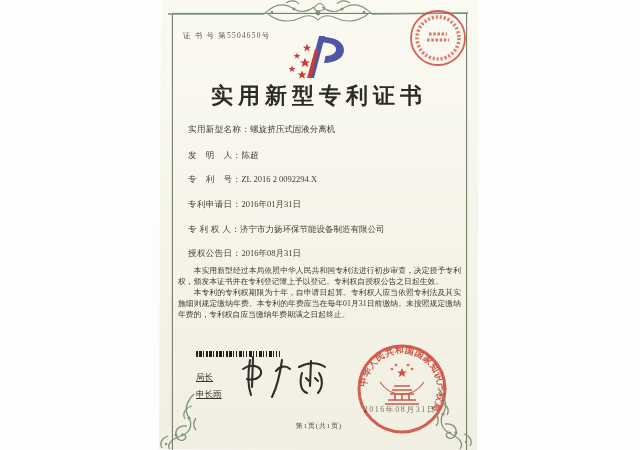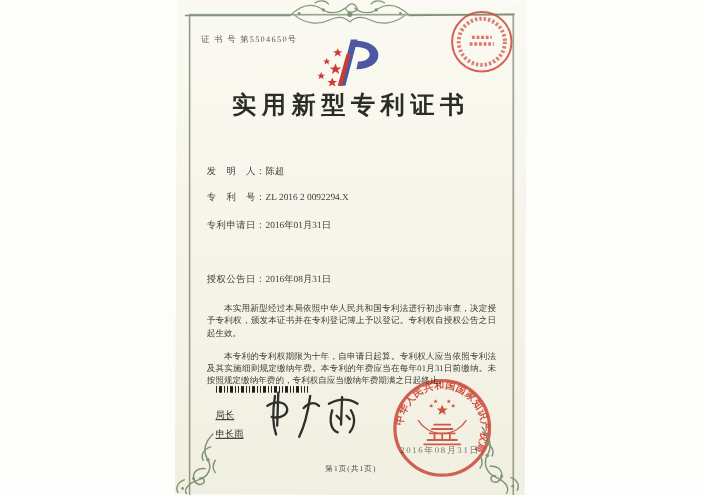--- a/index.html
+++ b/index.html
@@ -12,21 +12,21 @@
   .frame{position:absolute;left:172px;top:13px;width:293px;height:442px;
          border:1.5px solid #76826e;box-shadow:0 0 0 1px rgba(190,200,180,.35);}
   .certno{position:absolute;left:183px;top:31px;font-size:7.5px;color:#5a5a50;
           letter-spacing:1.2px;white-space:nowrap;}
   .title{position:absolute;left:172px;top:81px;width:294px;text-align:center;
          font-size:22px;font-weight:700;color:#2c2c27;letter-spacing:5px;white-space:nowrap;}
   .fieldrow{position:absolute;left:188px;font-size:8.5px;color:#3e3e36;white-space:nowrap;}
   .fieldrow .lab{letter-spacing:.4px;}
   .bodytext{position:absolute;left:178px;top:266px;width:283px;
             font-size:7.8px;line-height:10.9px;color:#3c3c33;text-align:justify;}
-  .bodytext p{margin:10px;text-indent:2em;}
+  .bodytext p{margin:0;text-indent:2em;}
   .barcode{position:absolute;left:196px;top:351px;width:84px;height:6px;
            background:repeating-linear-gradient(90deg,#20201e 0 1.5px,transparent 1.5px 3px,
              #20201e 3px 5.6px,transparent 5.6px 7.4px,#20201e 7.4px 8.4px,transparent 8.4px 10px);}
   .officer{position:absolute;left:196px;top:369px;font-size:8.5px;color:#33332c;line-height:17px;text-decoration:underline;}
   .sig{position:absolute;left:236px;top:354px;}
   .sealwrap{position:absolute;left:350px;top:342px;mix-blend-mode:multiply;}
   .sealdate{position:absolute;left:346px;top:404px;width:108px;text-align:center;
             font-size:8px;letter-spacing:1.5px;color:#737863;white-space:nowrap;}
   .pagefoot{position:absolute;left:172px;top:421px;width:294px;text-align:center;
             font-size:6.8px;color:#46463d;letter-spacing:1px;}
@@ -89,23 +89,25 @@
     <circle cx="32" cy="32" r="27" fill="none" stroke="#d0463c" stroke-width="1.8"></circle>
     <circle cx="32" cy="32" r="21" fill="none" stroke="#d0463c" stroke-width="3.6" stroke-dasharray="2.2,1.8" opacity=".8"></circle>
     <g stroke="#d0463c" stroke-width="3" stroke-dasharray="2.6,1.6" opacity=".85">
       <path d="M23,28 h18"></path>
         <path d="M21,34 h22"></path>
     </g>
   </svg>
 
   <div class="title">实用新型专利证书</div>
 
+  <div class="fieldrow" style="top:124px"><span class="lab">实用新型名称：</span><span>螺旋挤压式固液分离机</span></div>
   <div class="fieldrow" style="top:150px"><span class="lab">发　明　人：</span><span>陈超</span></div>
   <div class="fieldrow" style="top:174px"><span class="lab">专　利　号：</span><span>ZL 2016 2 0092294.X</span></div>
   <div class="fieldrow" style="top:199px"><span class="lab">专利申请日：</span><span>2016年01月31日</span></div>
+  <div class="fieldrow" style="top:224px"><span class="lab">专 利 权 人：</span><span>济宁市力扬环保节能设备制造有限公司</span></div>
   <div class="fieldrow" style="top:248px"><span class="lab">授权公告日：</span><span>2016年08月31日</span></div>
 
   <div class="bodytext">
     <p>本实用新型经过本局依照中华人民共和国专利法进行初步审查，决定授予专利权，颁发本证书并在专利登记簿上予以登记。专利权自授权公告之日起生效。</p>
     <p>本专利的专利权期限为十年，自申请日起算。专利权人应当依照专利法及其实施细则规定缴纳年费。本专利的年费应当在每年01月31日前缴纳。未按照规定缴纳年费的，专利权自应当缴纳年费期满之日起终止。</p>
   </div>
 
   <div class="barcode"></div>
 
   <div class="officer">

